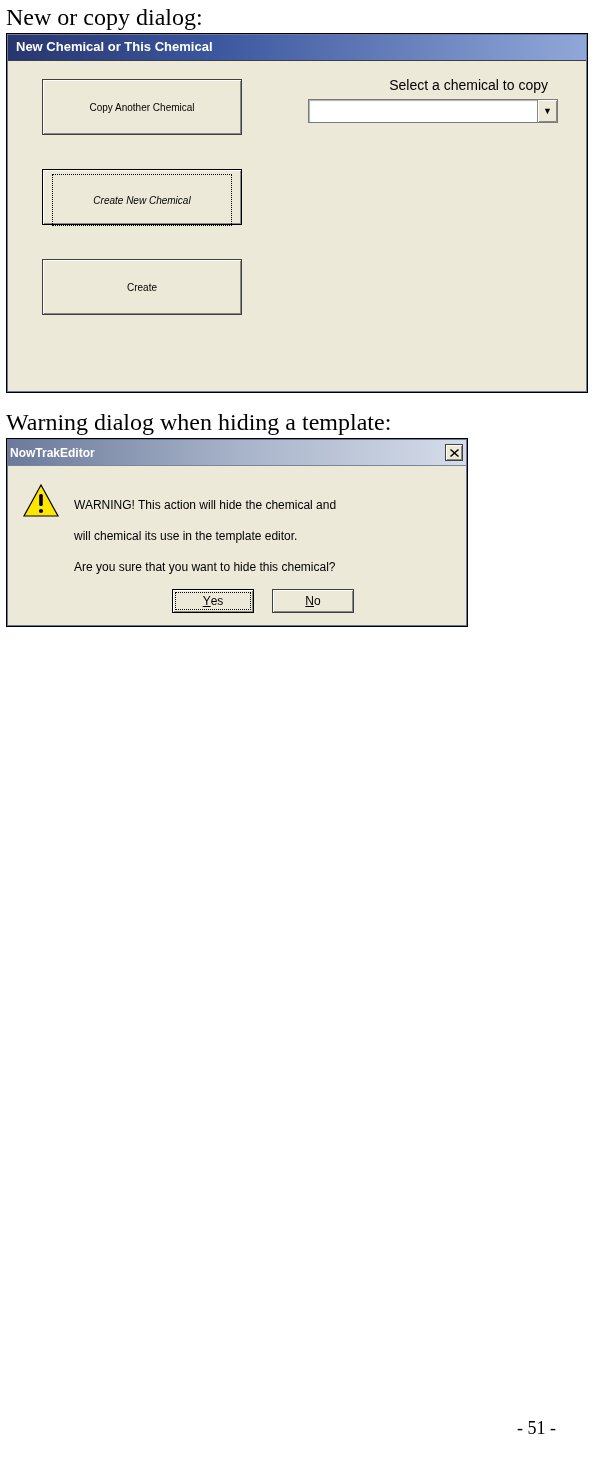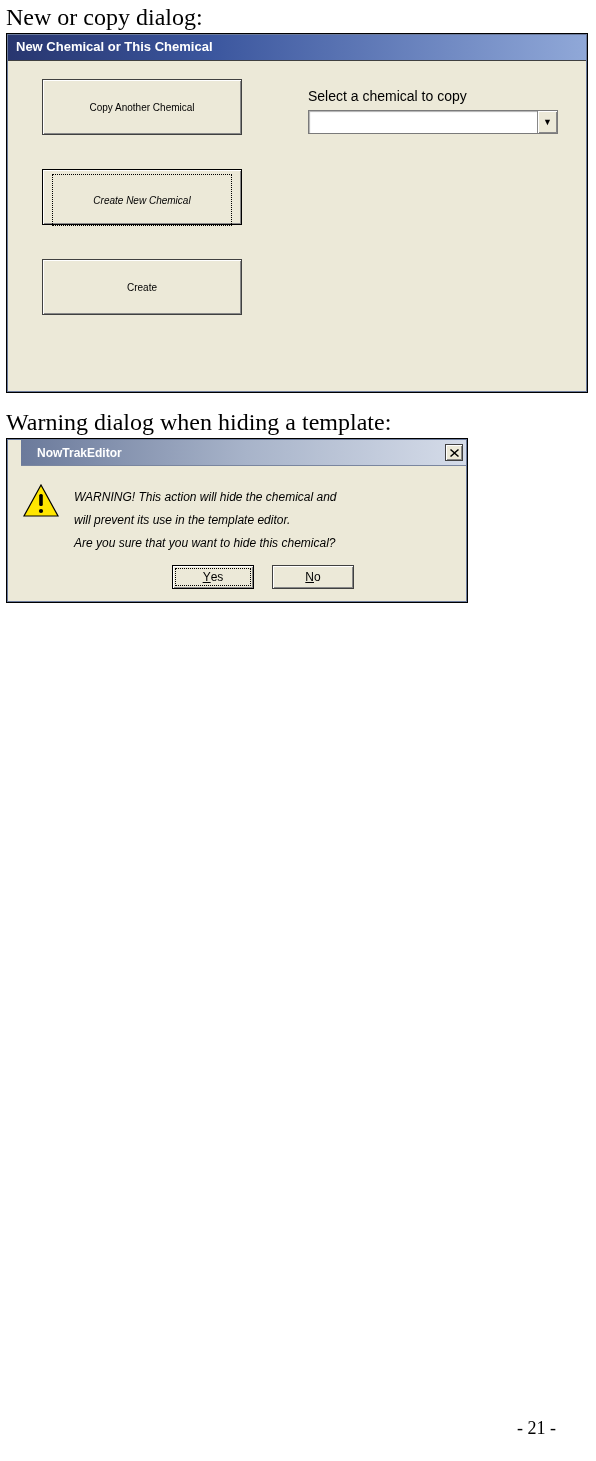--- a/index.html
+++ b/index.html
@@ -71,22 +71,21 @@
     display: flex;
     align-items: center;
     justify-content: center;
     font-style: italic;
   }
   .right-side {
     position: absolute;
     left: 300px;
     top: 16px;
     width: 240px;
-    text-align: left;
-    margin-top: 11px;
+    text-align: right;
   }
   .select-lbl {
     font-size: 14px;
     margin-bottom: 6px;
   }
   .combo {
     display: flex;
     height: 24px;
     border: 1px solid #7a7a7a;
     background: #fff;
@@ -117,23 +116,22 @@
     background: #ece9d8;
     font-family: Tahoma, Arial, sans-serif;
     font-size: 12px;
   }
   .dlg2-titlebar {
     height: 26px;
     background: linear-gradient(to right, #6b7a9b 0%, #a7b3c9 50%, #d5dce9 100%);
     display: flex;
     align-items: center;
     justify-content: space-between;
-    padding: 0 3px 0 16px;
+    padding: 0 3px 0 2px;
     border-bottom: 1px solid #7a869f;
-    margin-left: 13px;
   }
   .dlg2-title-text {
     color: #fff;
     font-weight: bold;
   }
   .close-btn {
     width: 18px;
     height: 17px;
     background: #ece9d8;
     border: 1px solid #404040;
@@ -150,21 +148,21 @@
   }
   .warn-icon {
     width: 38px;
     flex: 0 0 38px;
     display: flex;
     align-items: flex-start;
     justify-content: center;
     padding-top: 2px;
   }
   .msg-area { flex: 1; }
-  .msg-line { margin: 8px 0 1px 0; line-height: 1.25; font-style: italic; }
+  .msg-line { margin: 16px 0 1px 0; line-height: 1.25; }
   .btn-row {
     display: flex;
     gap: 18px;
     justify-content: center;
     margin-top: 14px;
   }
   .msg-btn {
     width: 82px;
     height: 24px;
     background: #ece9d8;
@@ -231,35 +229,35 @@
     <div class="dlg2-body">
       <div class="warn-icon">
         <svg width="36" height="34" viewBox="0 0 36 34">
           <path d="M18 1 L35 32 L1 32 Z" fill="#ffe600" stroke="#000" stroke-width="1.2"></path>
           <rect x="16.2" y="10" width="3.6" height="12" rx="1.5" fill="#000"></rect>
           <circle cx="18" cy="27" r="2.1" fill="#000"></circle>
         </svg>
       </div>
       <div class="msg-area">
         <p class="msg-line">WARNING! This action will hide the chemical and</p>
-        <p class="msg-line">will prevent its use in the template editor.</p>
+        <p class="msg-line">will chemical its use in the template editor.</p>
         <p class="msg-line">Are you sure that you want to hide this chemical?</p>
         <div class="btn-row">
           <div class="msg-btn focus">
             <span style="display:flex;align-items:center;justify-content:center;width:100%;height:100%;outline:1px dotted #000;outline-offset:-3px;">
               <span class="ul">Y</span>
                 <span>es</span>
             </span>
           </div>
           <div class="msg-btn">
             <span class="ul">N</span>
               <span>o</span>
           </div>
         </div>
       </div>
     </div>
   </div>
 </div>
 
-<div class="page-num">- 21 -</div>
+<div class="page-num">- 51 -</div>
 
 
 
 
 </body></html>

